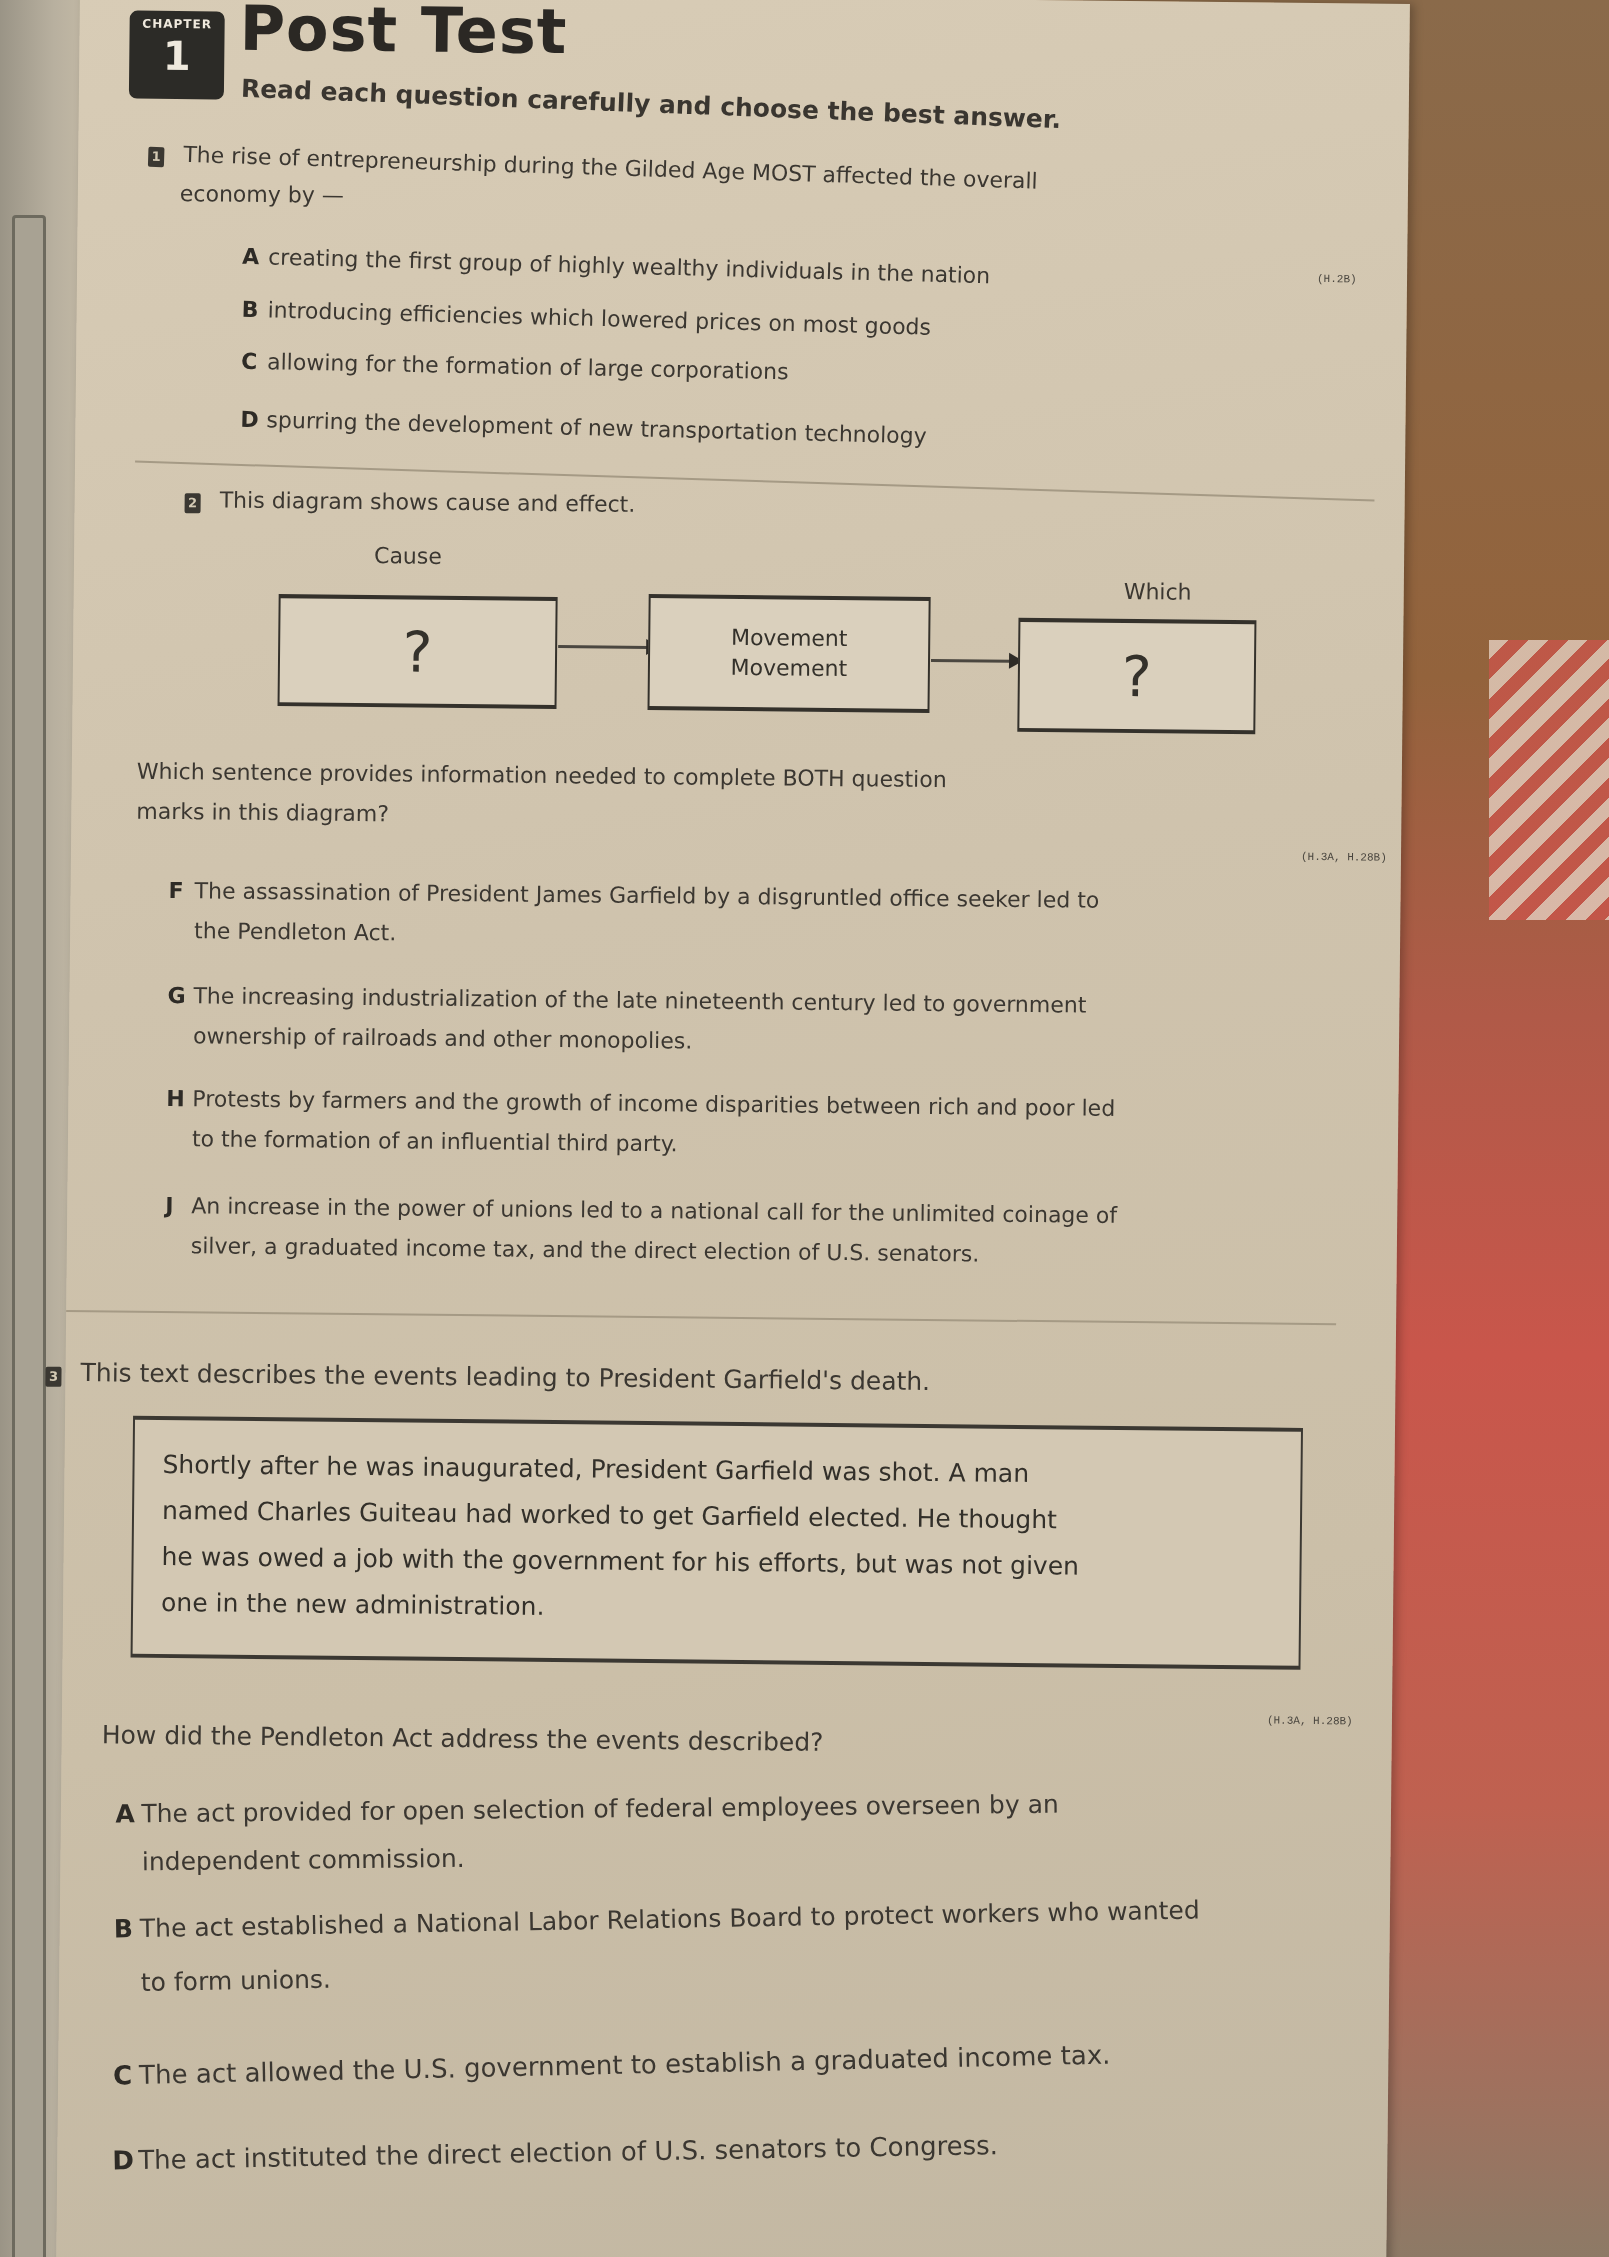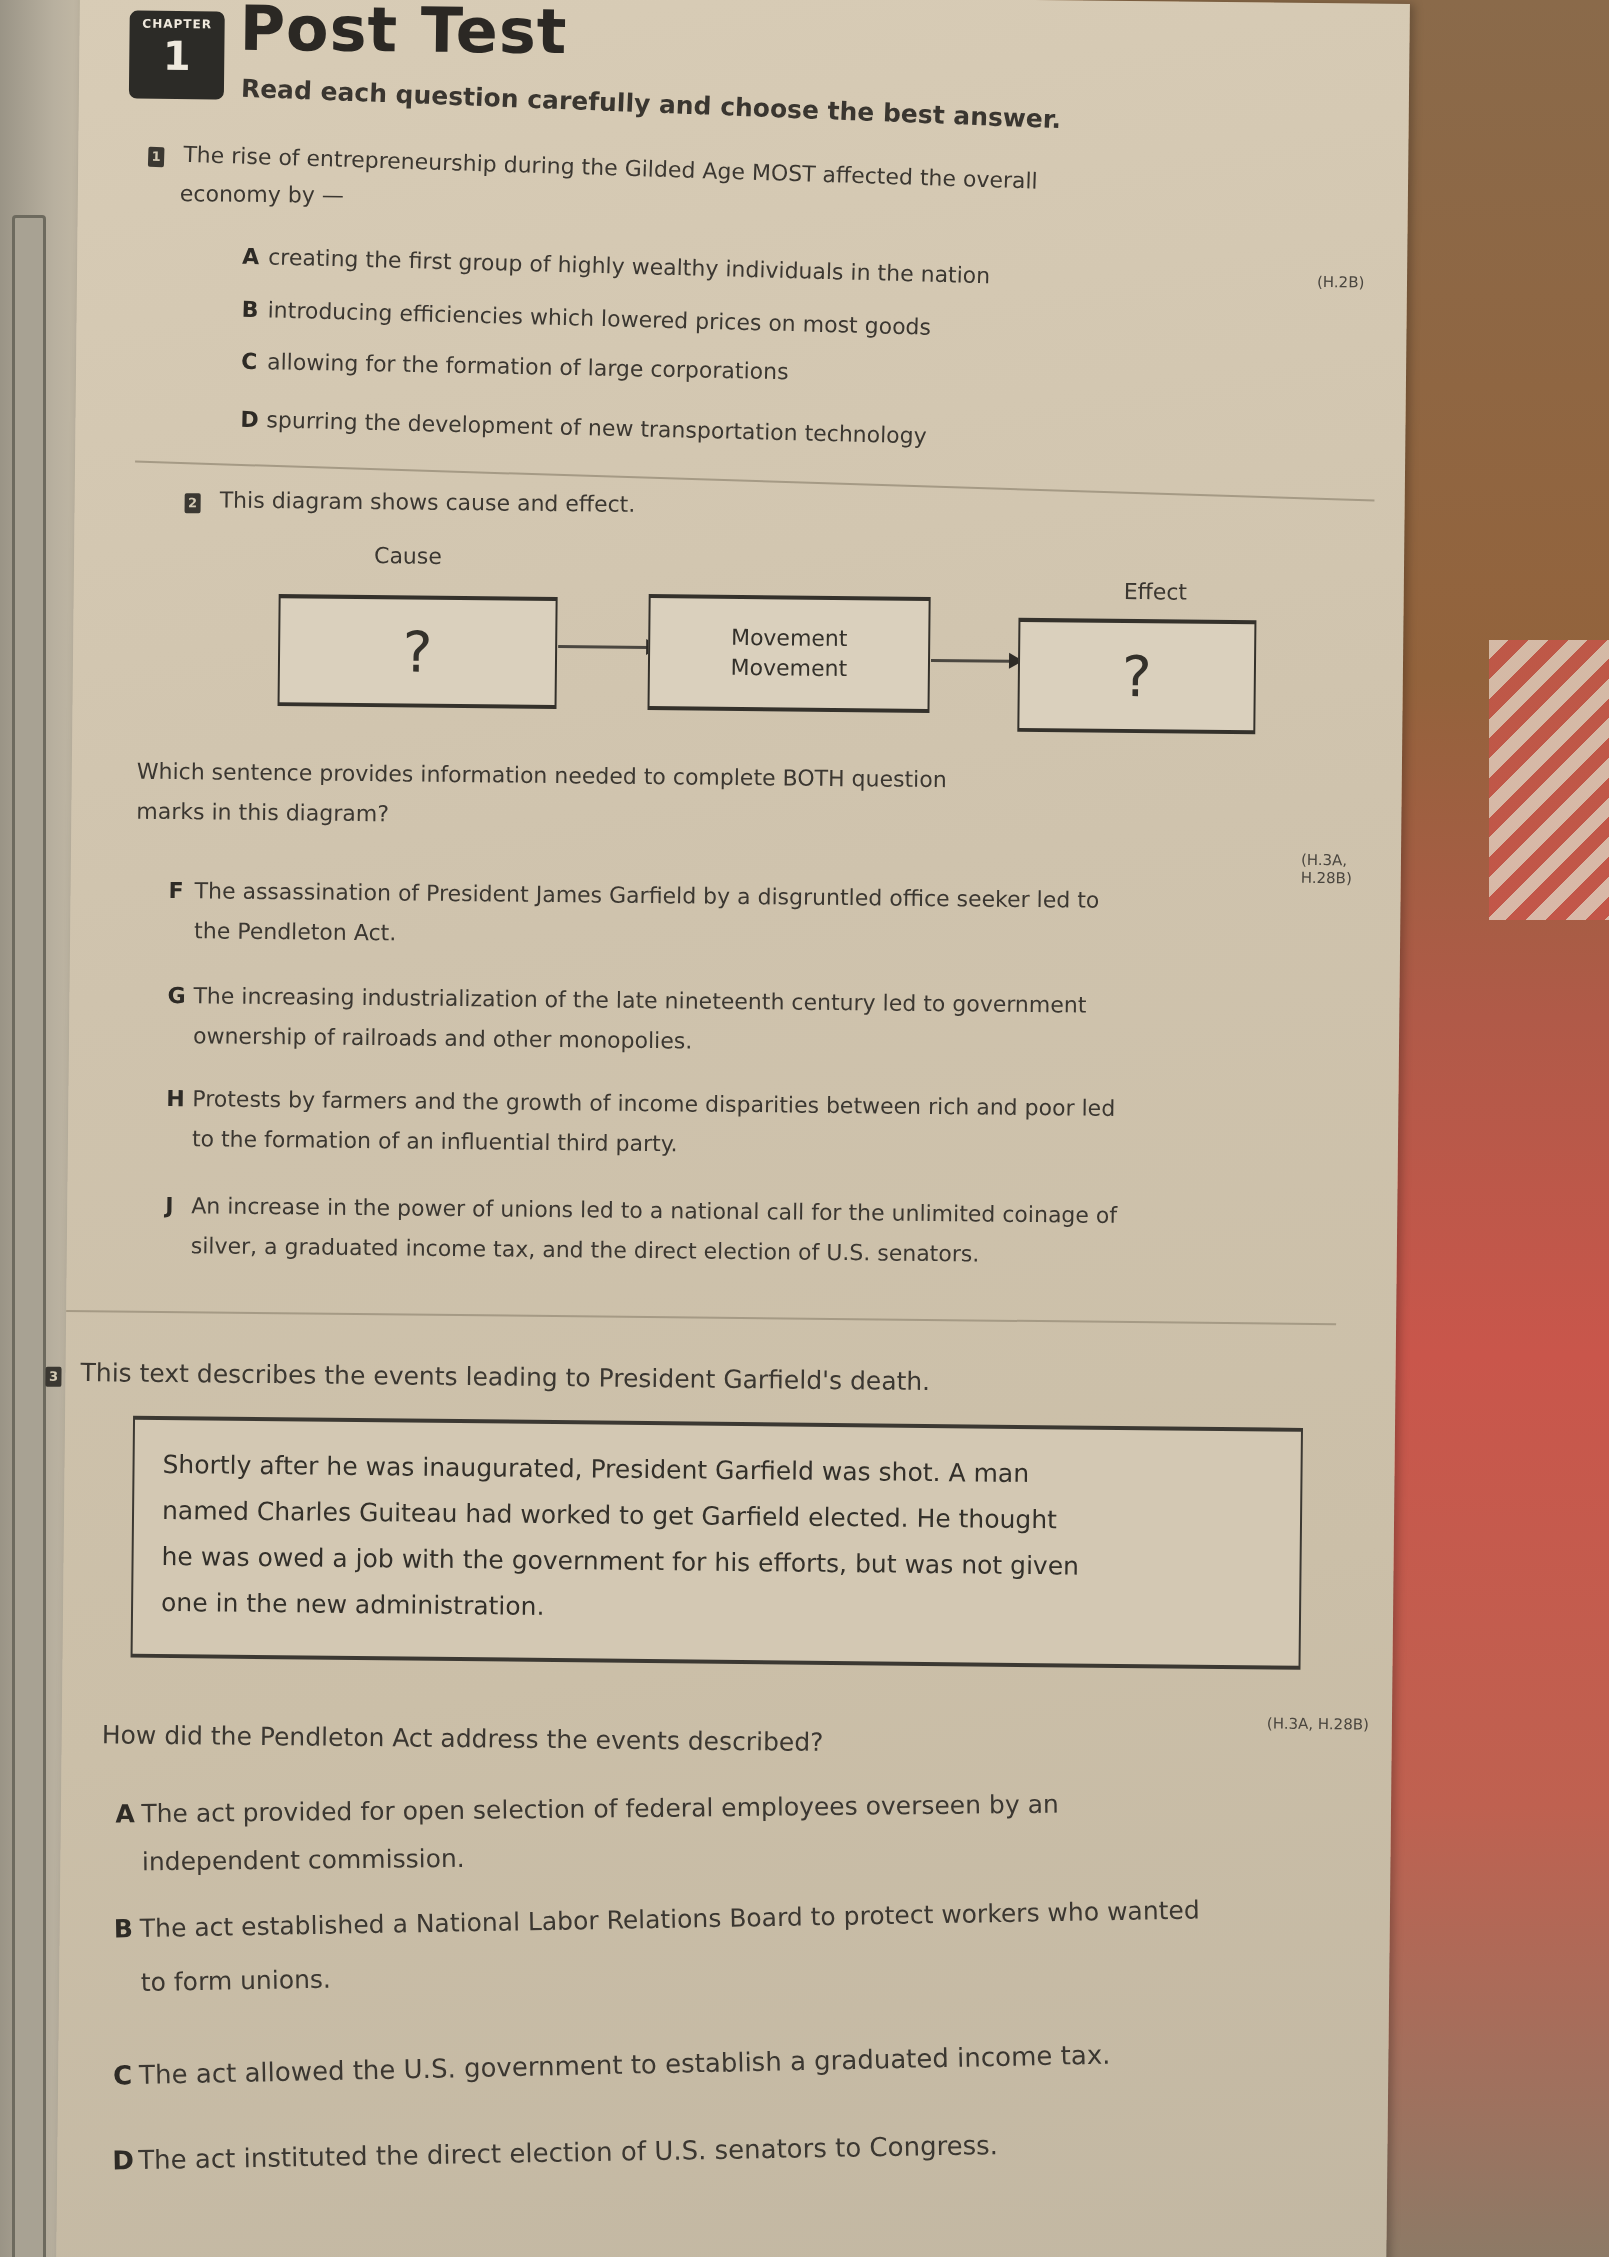--- a/index.html
+++ b/index.html
@@ -50,21 +50,21 @@
     }
 
     .qnum {
       display: inline-block; width: 16px; height: 20px; background: #3b3832; color: #d4cab4;
       font-size: 13px; font-weight: bold; text-align: center; line-height: 20px; border-radius: 2px;
       vertical-align: middle; margin-right: 14px;
     }
     .qtext { font-size: 22px; color: #3b3731; }
     .opt { position: absolute; font-size: 22px; color: #3b3731; line-height: 40px; }
     .opt-letter { font-weight: bold; display: inline-block; width: 26px; color: #2e2b26; }
-    .std { position: absolute; font-size: 15px; color: #4a463f; }
+    .std { position: absolute; font-size: 11px; color: #4a463f; font-family: Liberation Mono, monospace; }
 
     .divider { position: absolute; height: 2px; background: #a59a85; }
 
     
     .dbox {
       position: absolute; border: 2px solid #34312b; border-top-width: 4px; border-bottom-width: 4px;
       background: #dad0bd; display: flex; align-items: center; justify-content: center; text-align: center;
       font-size: 22px; color: #34312b;
     }
     .dbox.q { font-size: 56px; }
@@ -122,21 +122,21 @@
   <div class="divider" style="left:60px; top:470px; width:1240px; transform:rotate(1.2deg); transform-origin:left;"></div>
 
   <div>
     <div style="position:absolute; left:110px; top:496px;">
       <span class="qnum">2</span>
       <span class="qtext">This diagram shows cause and effect.</span>
     </div>
 
     <div>
       <div class="dlabel" style="left:300px; top:550px;">Cause</div>
-      <div class="dlabel" style="left:1050px; top:578px;">Effect</div>
+      <div class="dlabel" style="left:1050px; top:578px;">Which</div>
 
       <div class="dbox q" style="left:205px; top:602px; width:275px; height:104px;">
         <span>?</span>
       </div>
       <div class="arrow" style="left:485px; top:650px; width:90px;"></div>
       <div class="dbox" style="left:575px; top:598px; width:278px; height:108px; flex-direction:column; line-height:30px;">
         <span>Movement</span>
         <span>Movement</span>
       </div>
       <div class="arrow" style="left:858px; top:660px; width:80px;"></div>

